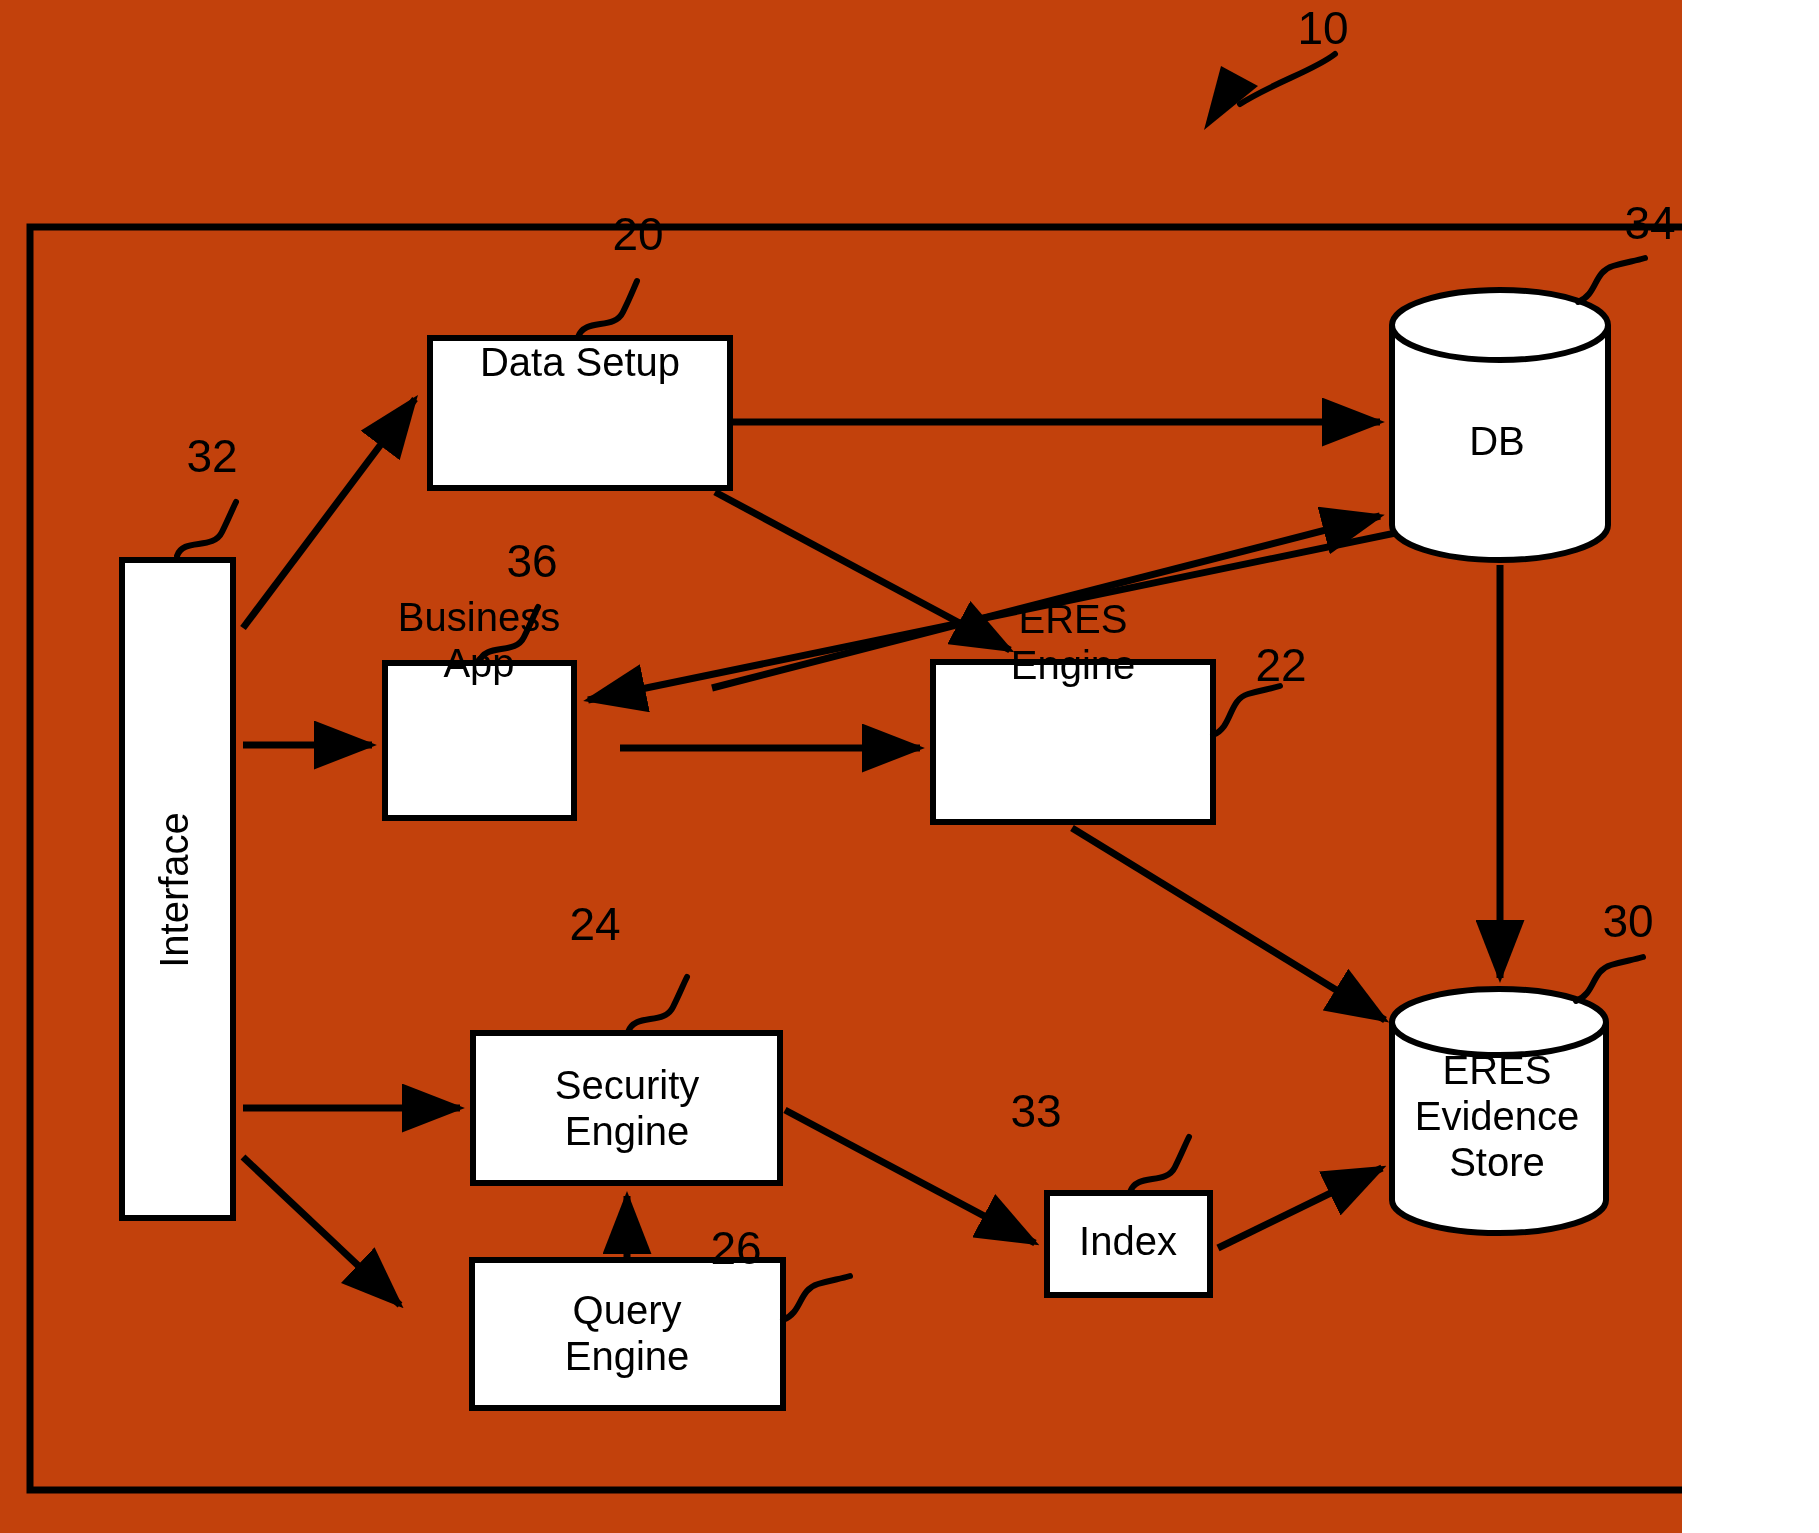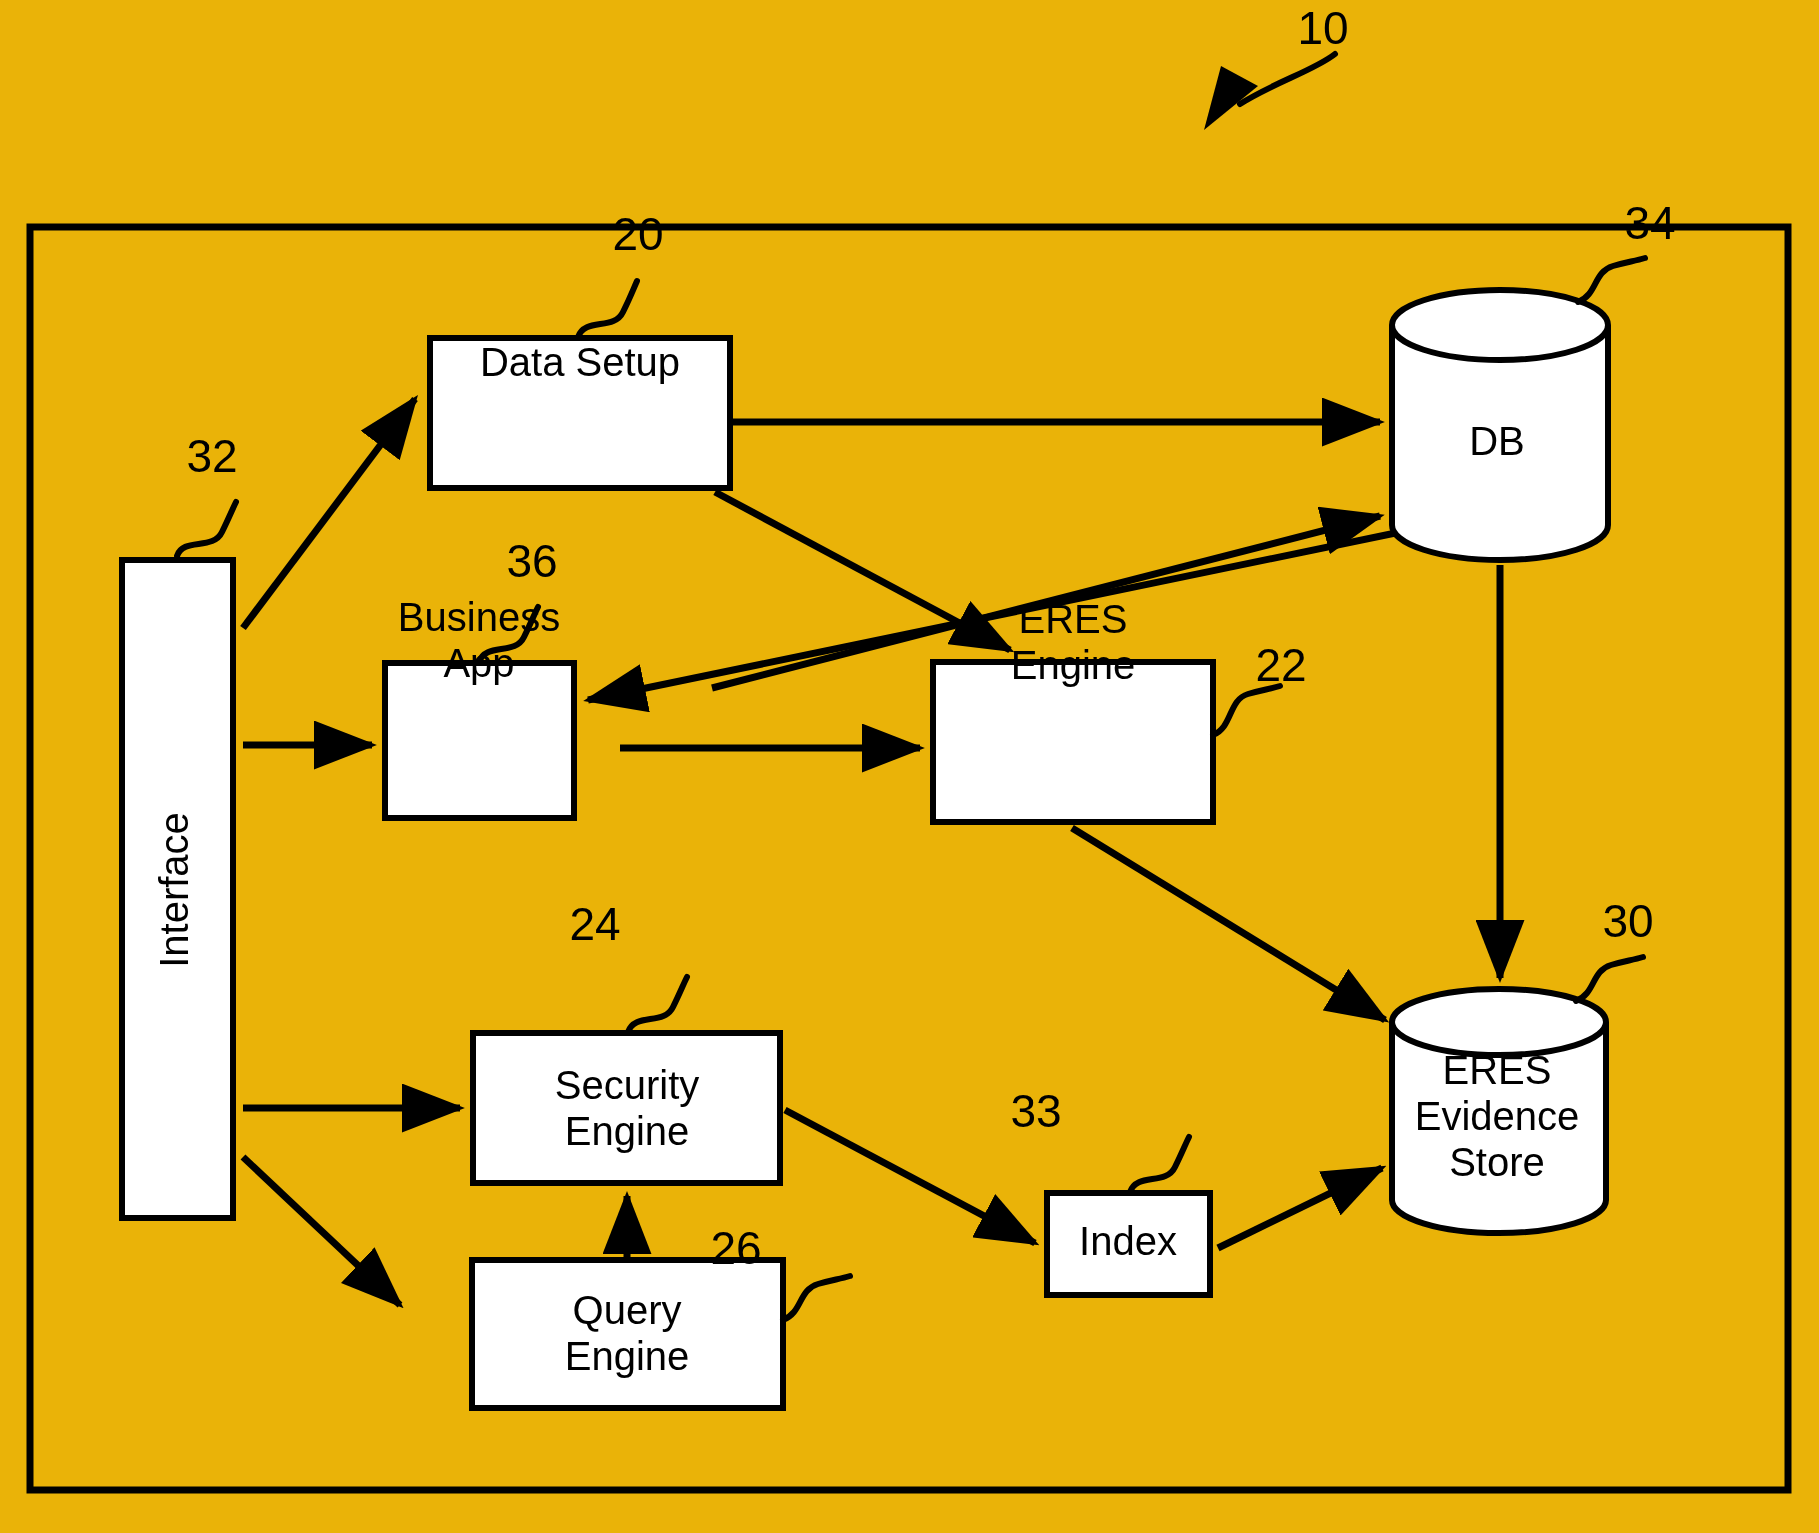--- a/index.html
+++ b/index.html
@@ -5,23 +5,23 @@
   html, body {
     margin: 0;
     padding: 0;
     background: #ffffff;
   }
   body {
     font-family: "Liberation Sans", sans-serif;
   }
   #canvas {
     position: relative;
-    width: 1819px;
+    width: 1682px;
     height: 1533px;
-    background: #eab308;
+    background: #c2410c;
     overflow: hidden;
   }
   #figure-svg {
     position: absolute;
     top: 0;
     left: 0;
     width: 1819px;
     height: 1533px;
   }
   .node-label {

